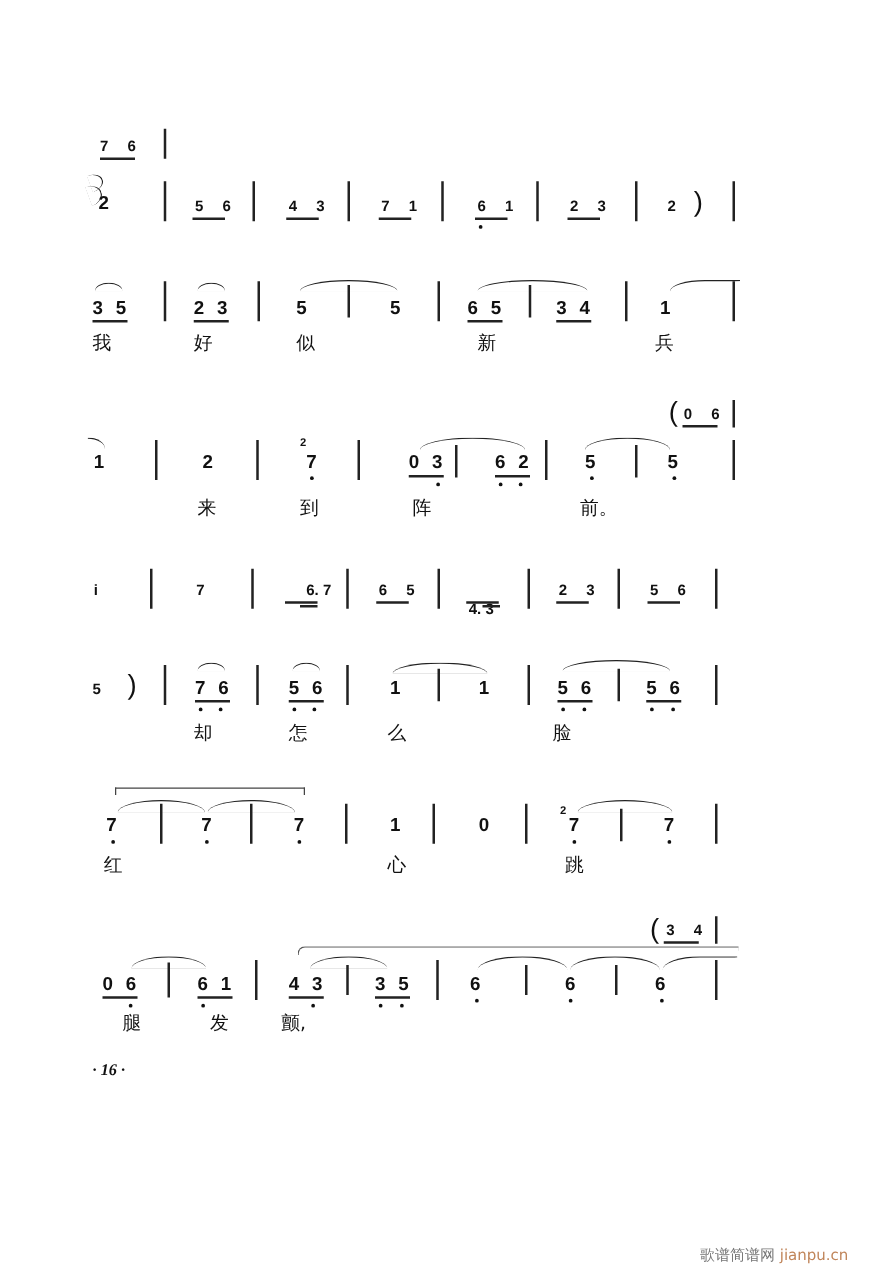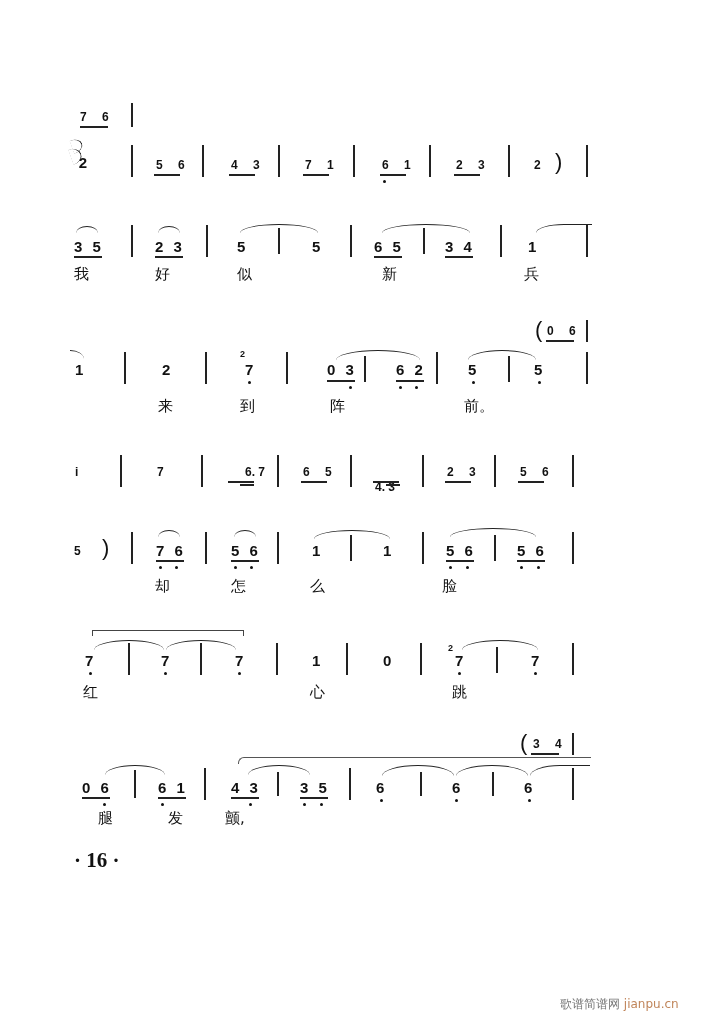--- a/index.html
+++ b/index.html
@@ -5,21 +5,21 @@
   html,body{margin:0;padding:0;background:#fff;}
   body{width:710px;height:1024px;position:relative;overflow:hidden;font-family:"Liberation Sans","DejaVu Sans",sans-serif;color:#111;}
   .n{position:absolute;font-weight:bold;font-size:15px;line-height:16px;text-align:center;}
   .ns{position:absolute;font-weight:bold;font-size:12px;line-height:14px;}
   .bar{position:absolute;width:2px;background:#222;}
   .ul{position:absolute;height:1.5px;background:#222;}
   .dot{position:absolute;width:3px;height:3px;border-radius:50%;background:#111;}
   .lyr{position:absolute;font-family:"DejaVu Sans",sans-serif;font-size:15px;line-height:16px;}
   .slur{position:absolute;border-top:1.6px solid #222;border-radius:50% 50% 0 0 / 100% 100% 0 0;}
   .paren{position:absolute;font-size:22px;line-height:24px;font-weight:normal;}
-  .pageno{position:absolute;font-family:"Liberation Serif",serif;font-weight:bold;font-size:21px;}
+  .pageno{position:absolute;font-family:"Liberation Serif",serif;font-style:italic;font-weight:bold;font-size:13px;}
   .wm{position:absolute;font-size:12px;color:#777;font-family:"DejaVu Sans",sans-serif;}
   .wm span.d{color:#c0855a;}
   .bracket{position:absolute;border-top:1px solid #444;border-left:1px solid #444;border-right:1px solid #444;height:5px;}
   .grace{position:absolute;font-size:9px;font-weight:bold;line-height:9px;}
 </style>
 </head>
 <body>
 
 <div>
   <span class="ns" style="left:80px;top:110px;letter-spacing:6px;">7 6</span>

